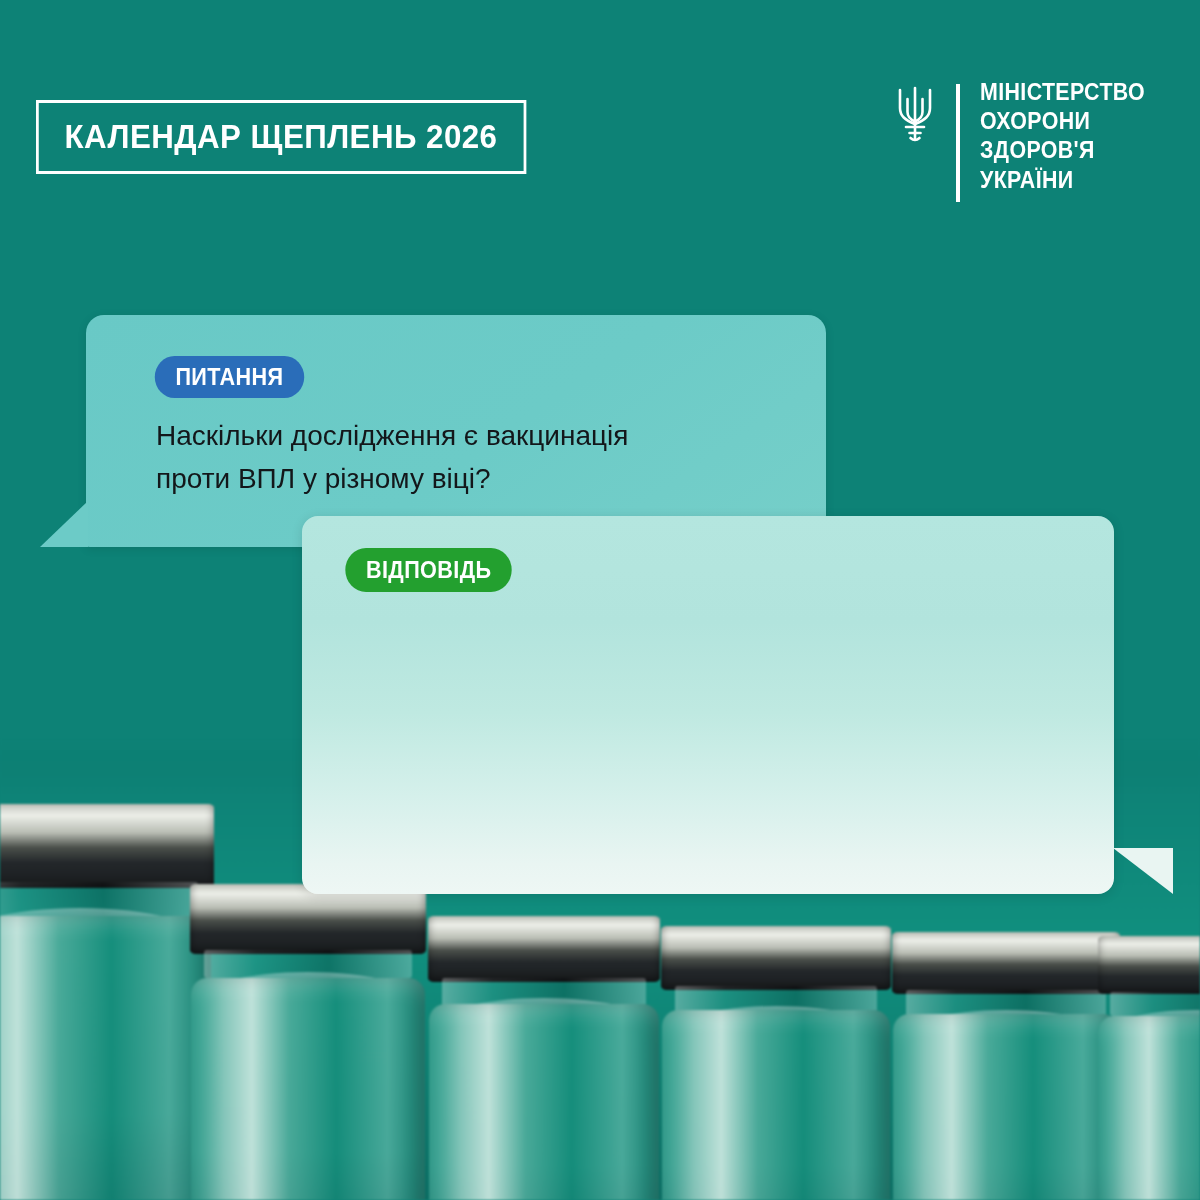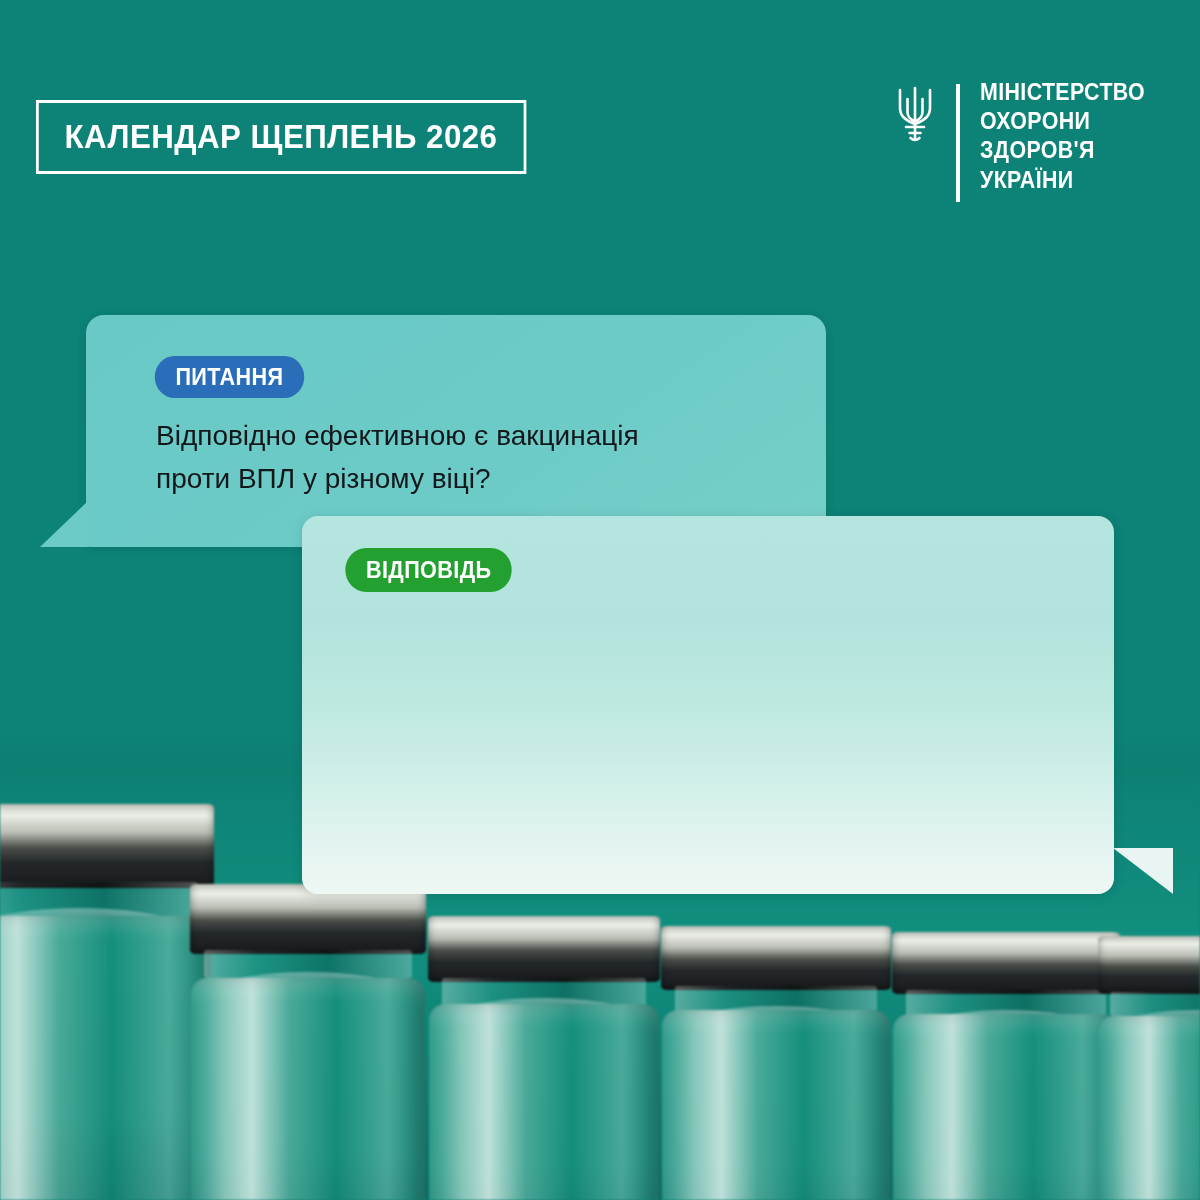--- a/index.html
+++ b/index.html
@@ -282,20 +282,20 @@
       <div>МІНІСТЕРСТВО</div>
       <div>ОХОРОНИ</div>
       <div>ЗДОРОВ'Я</div>
       <div>УКРАЇНИ</div>
     </div>
   </div>
 
   <div class="bubble q-bubble"></div>
   <div class="q-tail"></div>
   <div class="badge badge-question">ПИТАННЯ</div>
-  <div class="bubble-text q-text">Відповідно ефективною є вакцинація
+  <div class="bubble-text q-text">Наскільки дослідження є вакцинація
 проти ВПЛ у різному віці?</div>
 
   <div class="bubble a-bubble"></div>
   <div class="a-tail"></div>
   <div class="badge badge-answer">ВІДПОВІДЬ</div>
 
 </div>
 
 </body></html>

